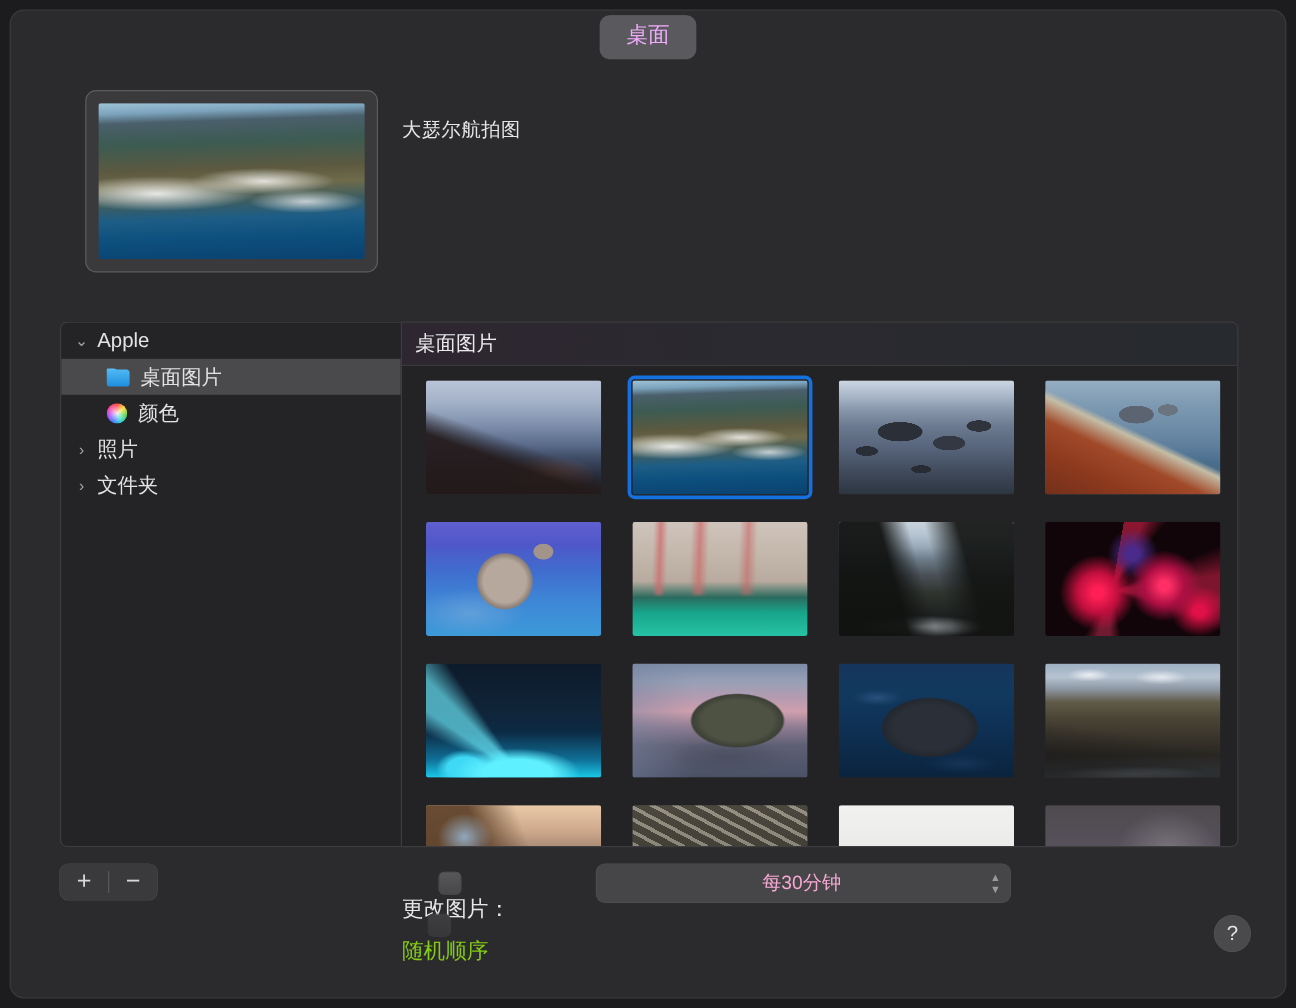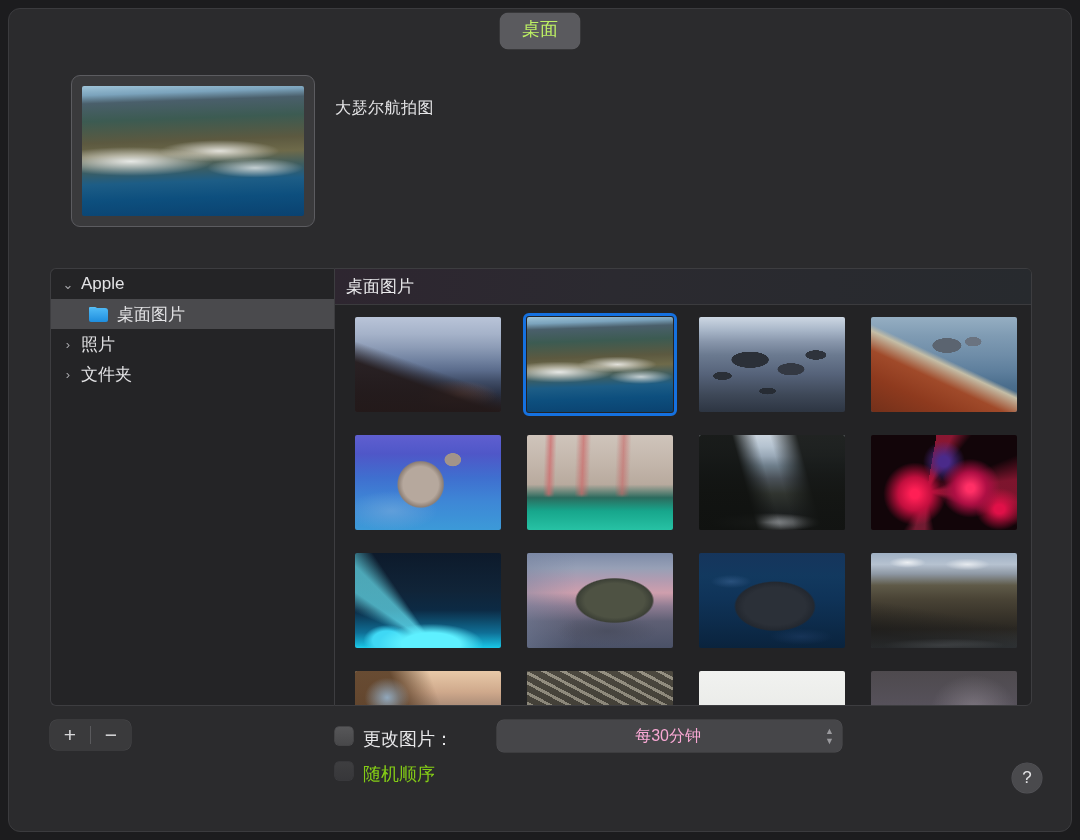--- a/index.html
+++ b/index.html
@@ -26,21 +26,21 @@
   }
   .tabgroup {
     display: flex;
     background: #3a3a3c;
     border-radius: 8px;
     padding: 0;
     overflow: hidden;
     box-shadow: 0 0 0 0.5px #464649;
   }
   .tab {
-    font-size: 18px; color: #bef264;
+    font-size: 18px; color: #f0abfc;
     padding: 7px 22px 9px;
     line-height: 1.1;
     cursor: default;
     border-radius: 8px;
   }
   .tab.selected { background: #5a5a5e; box-shadow: 0 0 0 0.5px #6a6a6e; }
 
   
   .preview-frame {
     position: absolute; left: 62px; top: 66px;
@@ -145,21 +145,21 @@
     display: flex; background: #3a3a3c; border-radius: 7px;
     box-shadow: 0 0 0 .5px #4a4a4d;
     overflow: hidden;
   }
   .seg div {
     width: 40px; height: 30px; display: flex; align-items: center; justify-content: center;
     color: #d8d8da; font-size: 21px; cursor: default;
   }
   .seg .divider { width: 1px; height: 18px; background: #5a5a5d; align-self: center; }
 
-  .cb-row { position: absolute; display: flex; align-items: flex-start; }
+  .cb-row { position: absolute; display: flex; align-items: center; flex-direction: column; }
   .cb {
     width: 18px; height: 18px; border-radius: 4px;
     background: linear-gradient(180deg,#575759,#48484a);
     box-shadow: 0 0 0 .5px #5e5e61;
     margin-right: 10px; flex: none;
   }
   .cb.dim { background: linear-gradient(180deg,#3e3e40,#37373a); box-shadow: 0 0 0 .5px #46464a; }
   .cb-label { font-size: 18px; color: #e7e7e9; }
   .cb-label.dim { color: #84cc16; }
 
@@ -379,20 +379,24 @@
       <span class="disc">⌄</span>
       <span>Apple</span>
     </div>
     <div class="side-row selected indent">
       <span class="folder-icon">
           <span class="tab-bit"></span>
           <span class="back"></span>
         </span>
       <span>桌面图片</span>
     </div>
+    <div class="side-row indent">
+      <span class="color-icon"></span>
+      <span>颜色</span>
+    </div>
     <div class="side-row">
       <span class="disc">›</span>
       <span>照片</span>
     </div>
     <div class="side-row">
       <span class="disc">›</span>
       <span>文件夹</span>
     </div>
   </div>
 

